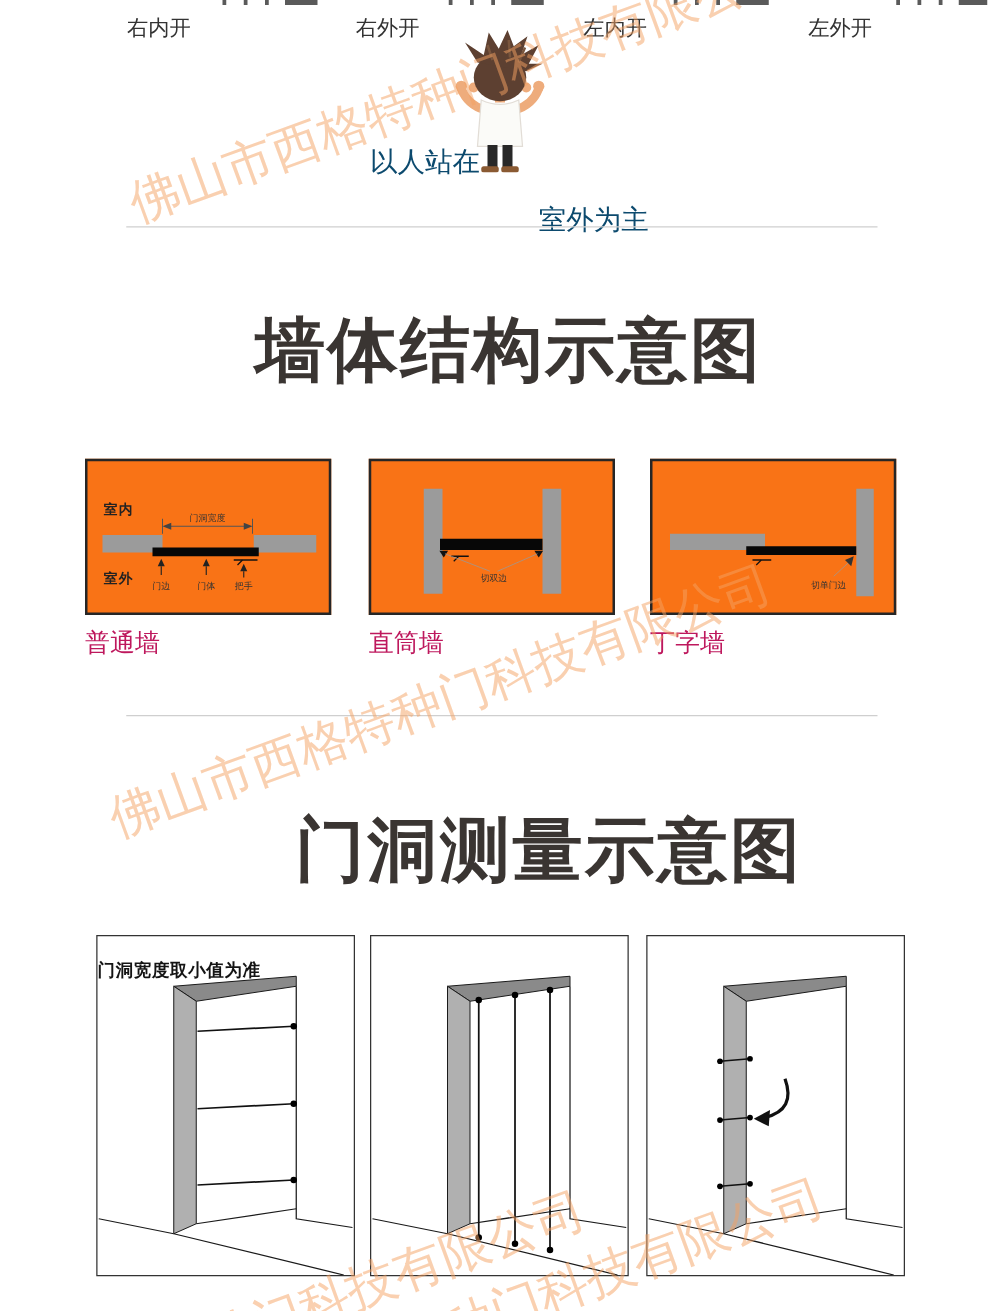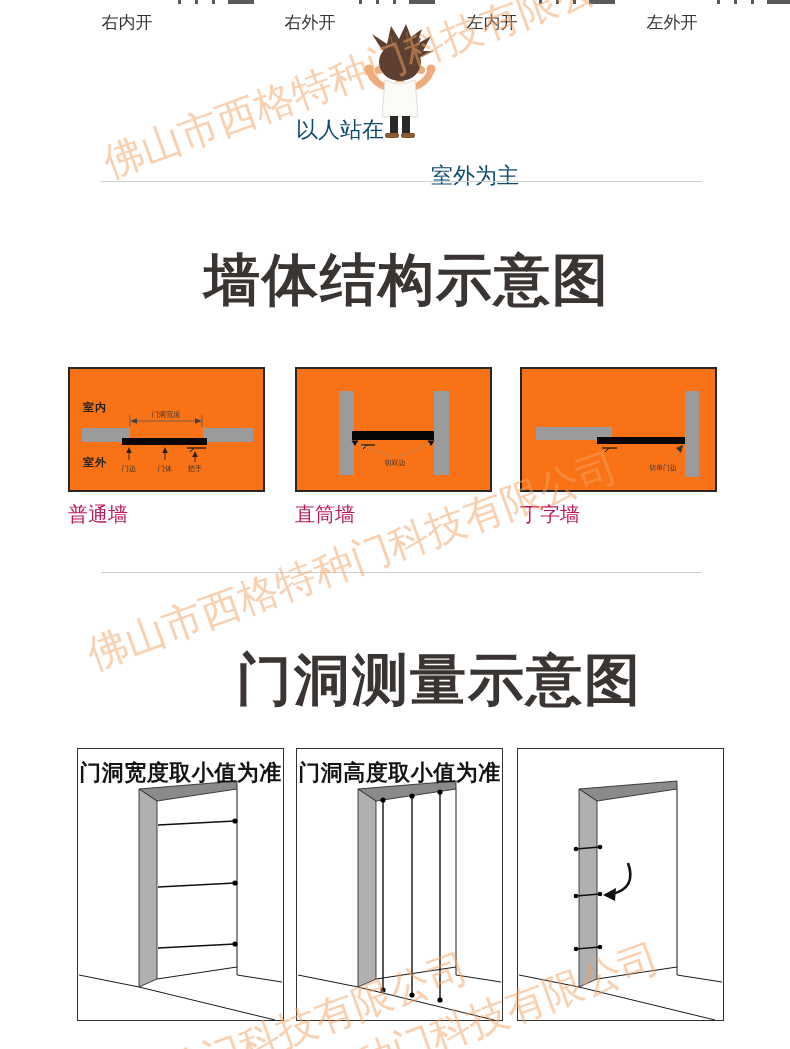--- a/index.html
+++ b/index.html
@@ -21,22 +21,22 @@
   .sec-title{position:absolute;left:12px;width:790px;text-align:center;
              font-size:56px;font-weight:800;color:#3a3532;letter-spacing:2px;}
   
   .wallbox{position:absolute;top:367px;width:193px;height:121px;
            border:2.5px solid #262626;background:#f97316;}
   .wall-label{position:absolute;top:501px;width:198px;text-align:left;
               font-size:20px;color:#be185d;}
   
   .measbox{position:absolute;top:748px;width:205px;height:271px;
            border:1.5px solid #333;background:#fff;}
-  .meas-head{position:absolute;top:9px;left:0;width:100%;text-align:center;
-             font-size:22px;font-weight:700;color:#141414;letter-spacing:.5px;}
+  .meas-head{position:absolute;top:19px;left:0;width:100%;text-align:left;
+             font-size:14px;font-weight:700;color:#141414;letter-spacing:.5px;}
   .measbox svg{position:absolute;left:0;top:0;}
   svg text{font-family:"Liberation Sans",sans-serif;}
 </style>
 </head>
 <body>
 
 <div id="page">
 
   <div class="cutgrp" style="left:178px;width:80px;">
     <i style="left:0;width:3px;height:4px;"></i>
@@ -194,21 +194,20 @@
           <circle cx="86" cy="51" r="2.6" stroke="none"></circle>
           <circle cx="86" cy="241" r="2.6" stroke="none"></circle>
         <line x1="115" y1="47" x2="115" y2="246"></line>
           <circle cx="115" cy="47" r="2.6" stroke="none"></circle>
           <circle cx="115" cy="246" r="2.6" stroke="none"></circle>
         <line x1="143" y1="43" x2="143" y2="251"></line>
           <circle cx="143" cy="43" r="2.6" stroke="none"></circle>
           <circle cx="143" cy="251" r="2.6" stroke="none"></circle>
       </g>
     </svg>
-    <div class="meas-head">门洞高度取小值为准</div>
   </div>
 
   <div class="measbox" style="left:517px;">
     <svg width="205" height="271" viewBox="0 0 205 271">
       <polygon points="61,40 159,32 159,40 79,52" fill="#8a8a8a" stroke="#1a1a1a" stroke-width="0.8"></polygon>
       <polygon points="61,40 79,52 79,230 61,238" fill="#b0b0b0" stroke="#1a1a1a" stroke-width="0.8"></polygon>
       <path d="M159 40 L159 218 L159 226 L204 233" stroke="#1a1a1a" stroke-width="1" fill="none"></path>
       <line x1="79" y1="230" x2="159" y2="218" stroke="#1a1a1a" stroke-width="1"></line>
       <line x1="1" y1="226" x2="61" y2="238" stroke="#1a1a1a" stroke-width="1"></line>
       <line x1="61" y1="238" x2="197" y2="271" stroke="#1a1a1a" stroke-width="1"></line>

